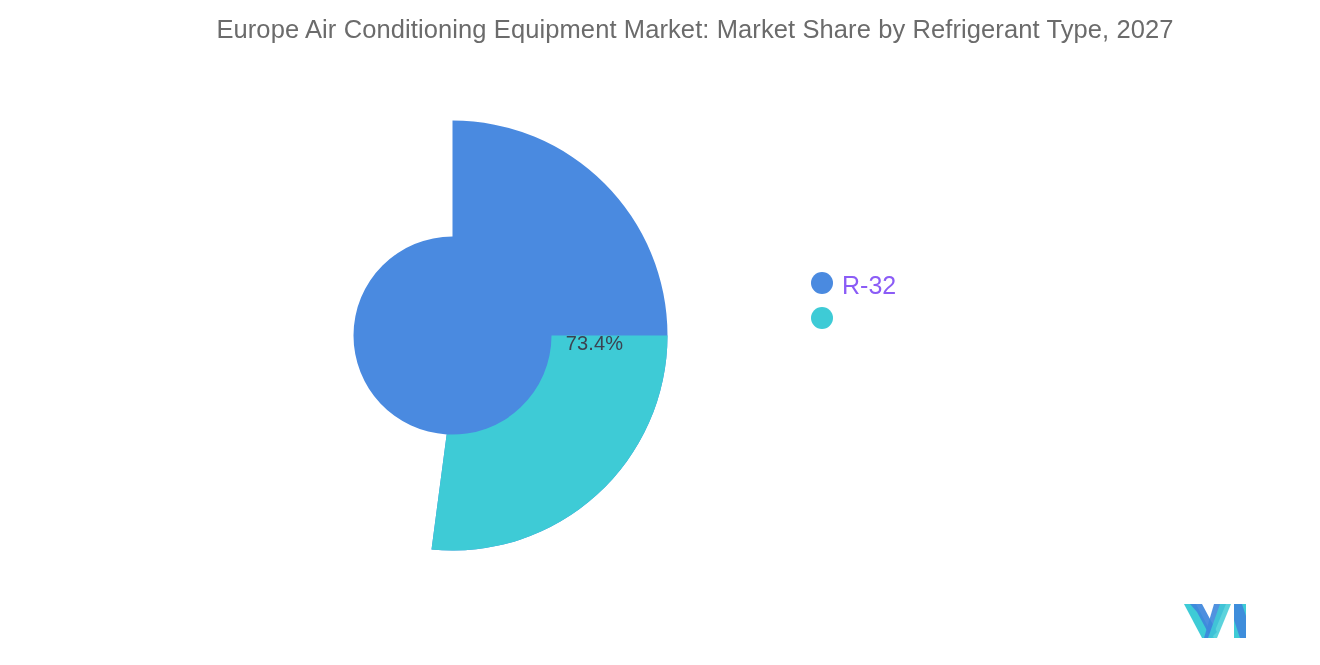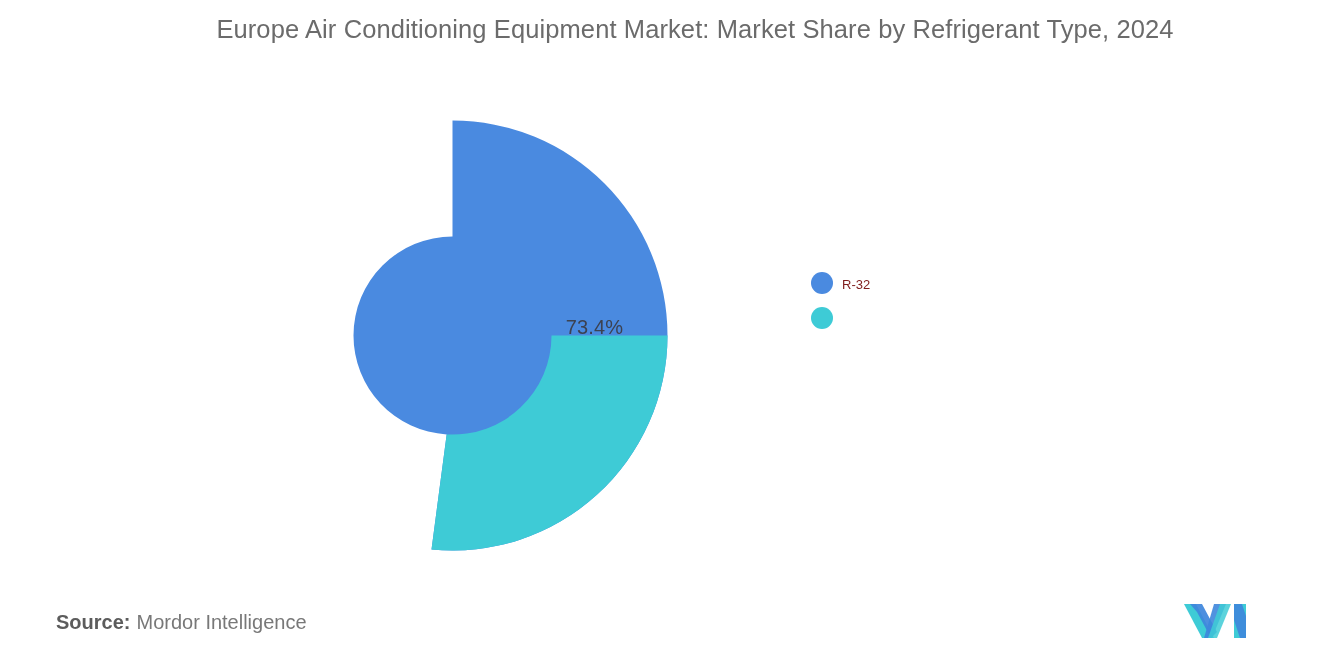--- a/index.html
+++ b/index.html
@@ -45,21 +45,21 @@
     height: 431px;
   }
   #donut-svg {
     display: block;
     width: 431px;
     height: 431px;
   }
   #donut-label {
     position: absolute;
     left: 300px;
-    top: 196px;
+    top: 212px;
     width: 115px;
     text-align: center;
     font-size: 20px;
     color: #3c4251;
     letter-spacing: 0.2px;
     pointer-events: none;
   }
 
   
   #legend {
@@ -75,23 +75,23 @@
   }
   .legend-swatch {
     flex: 0 0 auto;
     width: 22px;
     height: 22px;
     border-radius: 50%;
     margin-top: 1px;
     margin-right: 9px;
   }
   .legend-label {
-    font-size: 13px;
+    font-size: 25px;
     line-height: 28px;
-    color: #7f1d1d;
+    color: #8b5cf6;
     max-width: 368px;
     font-weight: 400;
   }
 
   
   #source-line {
     position: absolute;
     left: 56px;
     top: 611px;
     font-size: 20px;
@@ -115,21 +115,21 @@
     top: 598px;
     width: 68px;
     height: 40px;
   }
 </style>
 </head>
 <body>
 
 <div id="chart-figure">
 
-  <div id="chart-title">Europe Air Conditioning Equipment Market: Market Share by Refrigerant Type, 2024</div>
+  <div id="chart-title">Europe Air Conditioning Equipment Market: Market Share by Refrigerant Type, 2027</div>
 
   <div id="donut-wrap">
     <svg id="donut-svg" viewBox="0 0 431 431">
 
       <path id="slice-0" d="M 215.5 0.5
                A 215 215 0 0 1 430.5 215.5
                L 430.5 215.5
                A 215 215 0 0 1 194.5 429.47
                L 209.66 314.45
                A 99 99 0 0 1 116.5 215.5
@@ -152,23 +152,20 @@
       <span class="legend-swatch" style="background:#4a8ae0;"></span>
       <span class="legend-label">R-32</span>
     </div>
 
     <div class="legend-row">
       <span class="legend-swatch" style="background:#3ecbd6;"></span>
     </div>
 
   </div>
 
-  <div id="source-line">
-    <span id="source-prefix">Source:</span><span id="source-value">Mordor Intelligence</span>
-  </div>
 
   <svg id="brand-logo" viewBox="0 0 68 40">
 
     <polygon points="0,6 12,6 30,40 18,40" fill="#3ecbd6"></polygon>
 
     <polygon points="6,6 18,6 33,34 27,40 13,14" fill="#3e86dc" opacity="0.92"></polygon>
 
     <polygon points="30,6 42,6 28,40 20,40" fill="#3e86dc" opacity="0.9"></polygon>
 
     <polygon points="36,6 47,6 33,40 24,40" fill="#3ecbd6" opacity="0.85"></polygon>

